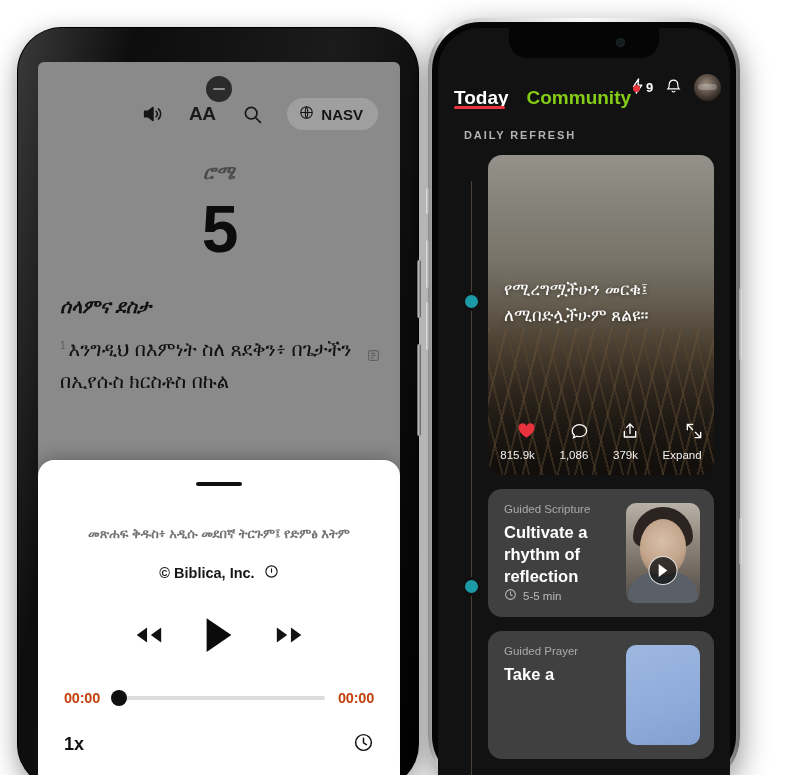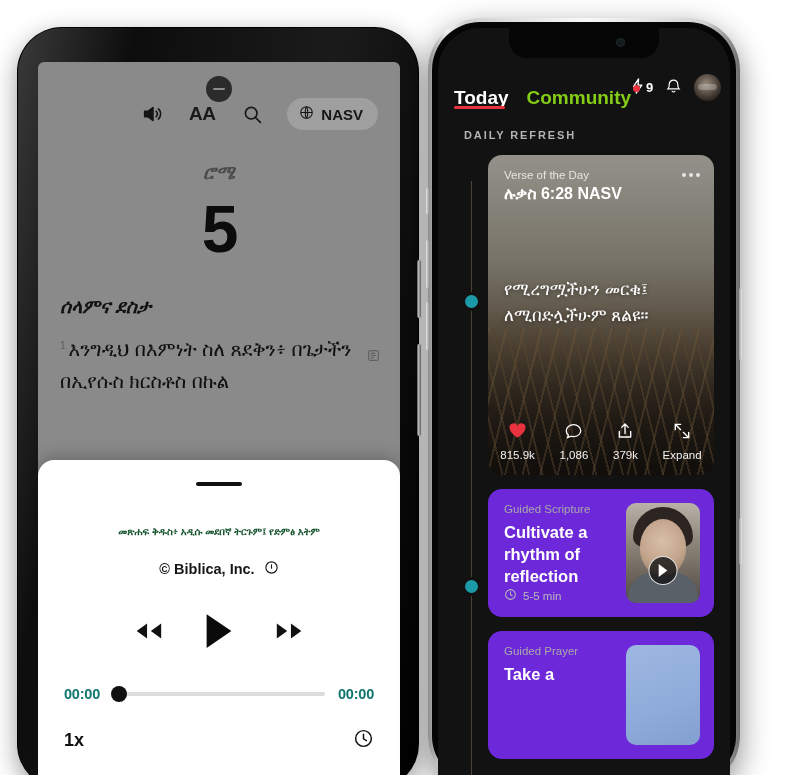--- a/index.html
+++ b/index.html
@@ -83,30 +83,30 @@
 
   
   .l-sheet {
     position:absolute; left:0; right:0; bottom:0; top:398px;
     background:#fff; border-radius: 16px 16px 0 0;
     box-shadow: 0 -3px 18px rgba(0,0,0,.25);
     padding: 0 26px;
   }
   .grabber { width: 46px; height: 4px; border-radius:2px; background:#111; margin: 22px auto 0; }
   .sheet-title {
-    text-align:center; margin-top: 38px; font-size:10px; font-weight:700;
-    color:#14532d; line-height:1.55;
+    text-align:center; margin-top: 38px; font-size:13px; font-weight:700;
+    color:#737373; line-height:1.55;
   }
   .sheet-pub {
     display:flex; align-items:center; justify-content:center; gap:9px;
     margin-top: 20px; font-size:14.5px; font-weight:700; color:#171717;
   }
   .transport { display:flex; align-items:center; justify-content:center; gap:40px; margin-top:35px; }
   .progress-row { display:flex; align-items:center; gap:13px; margin-top: 33px; }
-  .t-label { font-size:14.5px; font-weight:700; color:#0f766e; letter-spacing:-.2px; }
+  .t-label { font-size:14.5px; font-weight:700; color:#c2410c; letter-spacing:-.2px; }
   .track { flex:1; height:4px; background:#dcdcdc; border-radius:2px; position:relative; }
   .knob { position:absolute; left:-2px; top:50%; transform:translateY(-50%);
           width:16px; height:16px; border-radius:50%; background:#101010; }
   .speed-row { display:flex; align-items:center; justify-content:space-between; margin-top: 26px; }
   .speed-val { font-size:18px; font-weight:700; color:#111; }
 
   
   #right-phone {
     position:absolute; left: 428px; top: 18px;
     width: 312px; height: 770px;
@@ -203,25 +203,25 @@
   .dots3 i { width:4px; height:4px; border-radius:50%; background:#e6e6e6; display:block; }
   .votd-verse {
     position:absolute; left:16px; right:16px; top: 122px;
     color:#fff; font-size:17px; line-height:1.5; font-weight:500;
     text-shadow: 0 1px 4px rgba(0,0,0,.45);
   }
   .stats {
     position:absolute; left:0; right:0; bottom: 14px;
     display:flex; justify-content:space-around; align-items:flex-end;
   }
-  .stat { display:flex; flex-direction:column; align-items:center; gap:6px; }
+  .stat { display:flex; flex-direction:column; align-items:flex-end; gap:6px; }
   .stat-num { color:#f2f2f2; font-size:11.5px; font-weight:500; }
 
   .guided {
-    background:#6d28d9; display:flex; align-items:stretch;
+    background:#404040; display:flex; align-items:stretch;
     padding: 14px 14px 14px 16px; gap: 12px; min-height: 128px;
   }
   .guided-text { flex:1; display:flex; flex-direction:column; }
   .guided-kicker { color:#a9a9a9; font-size:11.5px; font-weight:500; }
   .guided-title { color:#fff; font-size:16.5px; font-weight:700; line-height:1.33; margin-top:7px; }
   .guided-meta { display:flex; align-items:center; gap:6px; margin-top:auto; color:#b9b9b9; font-size:11.5px; }
   .guided-thumb {
     width: 74px; border-radius: 10px; position:relative; flex: 0 0 74px; overflow:hidden;
     background: linear-gradient(180deg,#b9b2a8 0%,#8e857a 40%,#6d645c 72%,#4e4a48 100%);
   }
@@ -409,29 +409,20 @@
 
       <div class="section-label">DAILY REFRESH</div>
 
       <div class="feed">
         <div class="timeline"></div>
         <div class="tl-dot" style="top:140px"></div>
         <div class="tl-dot" style="top:425px"></div>
 
         <div class="card votd">
           <div class="grass"></div>
-          <div class="votd-top">
-            <div class="votd-kicker">Verse of the Day</div>
-            <div class="votd-ref">ሉቃስ 6:28 NASV</div>
-            <div class="dots3">
-                <i></i>
-                <i></i>
-                <i></i>
-              </div>
-          </div>
           <div class="votd-verse">የሚረግሟችሁን መርቁ፤ ለሚበድሏችሁም ጸልዩ።</div>
 
           <div class="stats">
             <div class="stat">
               <span>
                 <svg width="17" height="16" viewBox="0 0 20 18" fill="#e8333f">
                     <path d="M10 17S.8 11.3.8 5.9A4.6 4.6 0 0 1 10 3.6 4.6 4.6 0 0 1 19.2 5.9C19.2 11.3 10 17 10 17z"></path>
                   </svg>
               </span>
               <span class="stat-num">815.9k</span>

